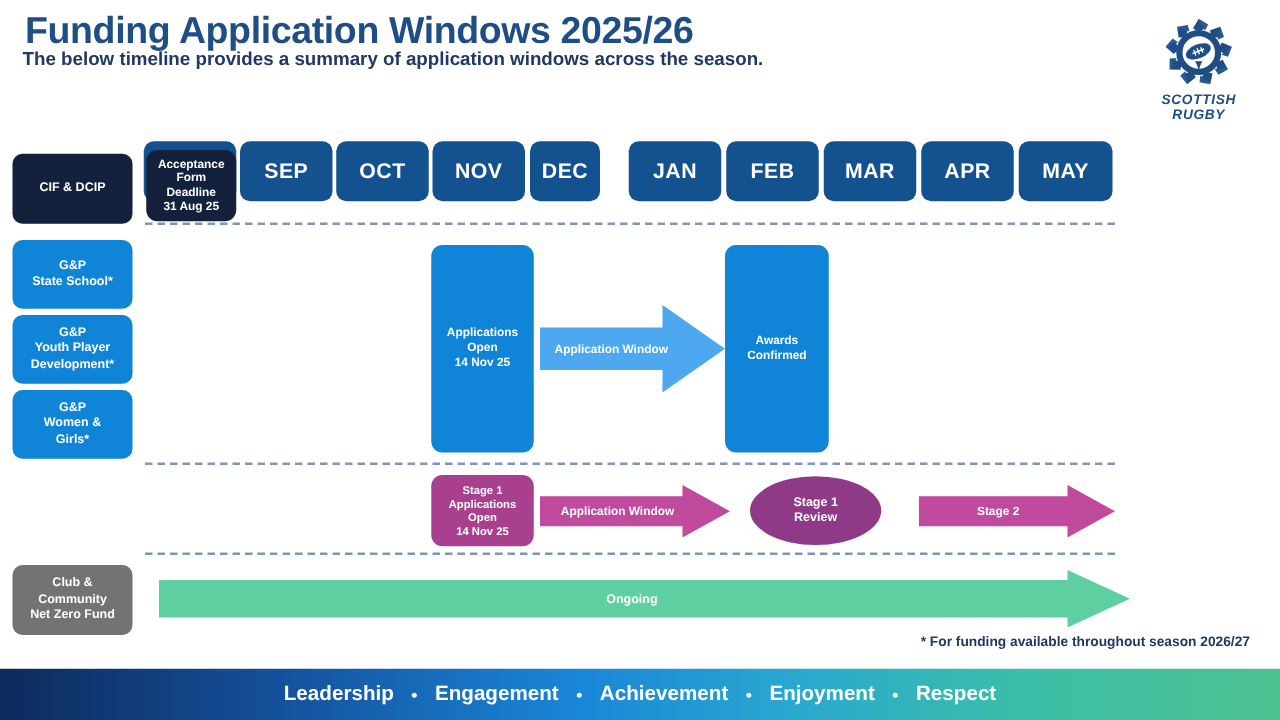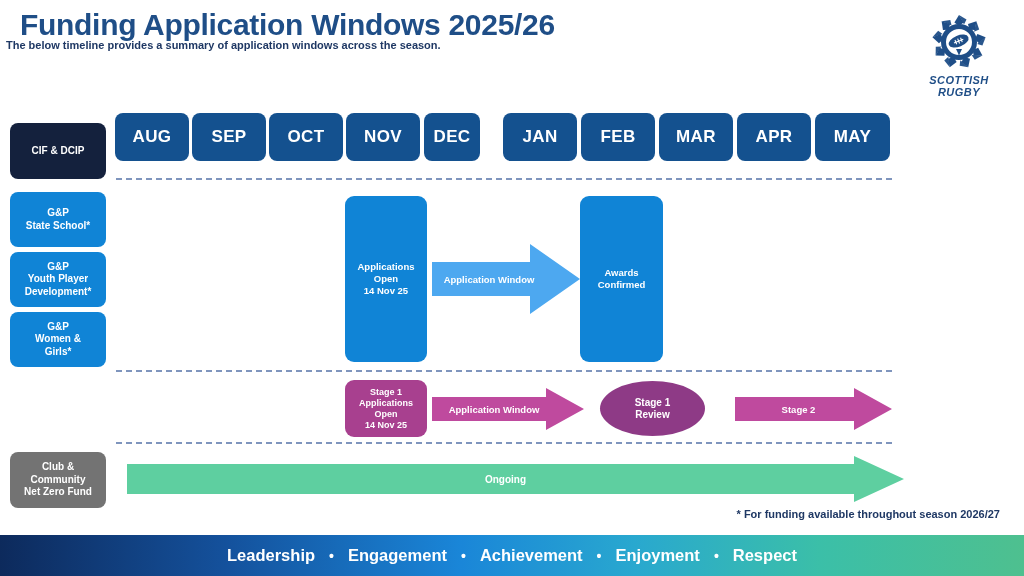--- a/index.html
+++ b/index.html
@@ -11,22 +11,22 @@
   }
   #stage { position: relative; width: 1024px; height: 576px; background:#fff; }
 
   
   .title {
     position: absolute; left: 20px; top: 8px;
     font-size: 30px; font-weight: bold; color: #1f4e87;
     letter-spacing: -0.3px; white-space: nowrap;
   }
   .subtitle {
-    position: absolute; left: 6px; top: 39px;
-    font-size: 11px; font-weight: bold; color: #1f3864;
+    position: absolute; left: 18px; top: 39px;
+    font-size: 15px; font-weight: bold; color: #1f3864;
     white-space: nowrap;
   }
 
   
   .logo { position: absolute; left: 905px; top: 12px; width: 108px; height: 88px; }
   .logo svg { display:block; }
   .logo-text {
     position: absolute; left: 0; top: 62px; width: 108px;
     text-align: center; color: #1f4e87;
     font-size: 11px; font-weight: bold; font-style: italic;
@@ -217,20 +217,28 @@
 
 
   <div class="chip green" style="top:452px;height:56px;">
     <div>
       <span>Club &amp;</span><br>
       <span>Community</span><br>
       <span>Net Zero Fund</span>
     </div>
   </div>
 
+  <div class="node navy" style="left:117px;top:120px;width:72px;height:57px;font-size:9.5px;line-height:11.5px;">
+    <div>
+      <span>Acceptance</span><br>
+      <span>Form</span><br>
+      <span>Deadline</span><br>
+      <span>31 Aug 25</span>
+    </div>
+  </div>
 
   <div class="dashed" style="left:116px;top:178px;width:776px;"></div>
 
   <div class="node blue" style="left:345px;top:196px;width:82px;height:166px;font-size:9.5px;line-height:12px;">
     <div>
       <span>Applications</span><br>
       <span>Open</span><br>
       <span>14 Nov 25</span>
     </div>
   </div>

